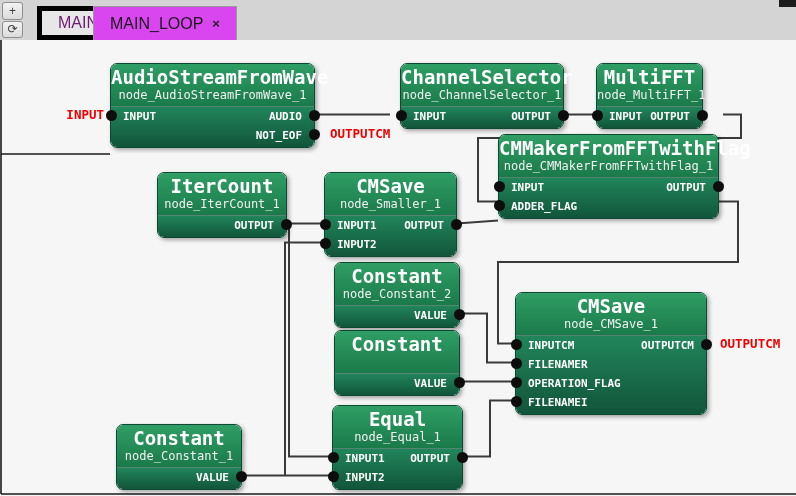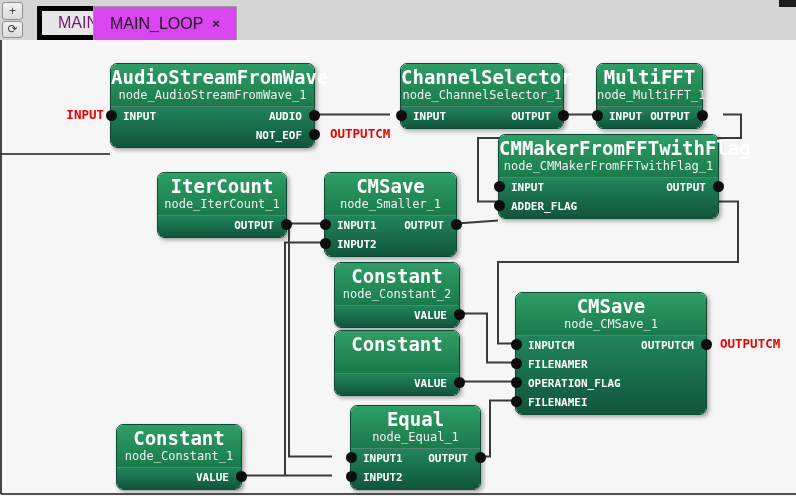--- a/index.html
+++ b/index.html
@@ -205,21 +205,21 @@
             <span class="pl">FILENAMER</span>
           </div>
           <div class="port-row">
             <span class="pl">OPERATION_FLAG</span>
           </div>
           <div class="port-row">
             <span class="pl">FILENAMEI</span>
           </div>
         </div>
       </div>
-      <div class="node" style="left: 332px; top: 405px; width: 131px; margin-left: 18px;">
+      <div class="node" style="left: 332px; top: 405px; width: 131px;">
         <div class="port-dot" style="left: -5.5px; top: 46px;"></div>
         <div class="port-dot" style="right: -5.5px; top: 46px;"></div>
         <div class="port-dot" style="left: -5.5px; top: 65px;"></div>
         <div class="node-header">
           <div class="node-title">Equal</div>
           <div class="node-subtitle">node_Equal_1</div>
         </div>
         <div class="node-rows">
           <div class="port-row">
             <span class="pl">INPUT1</span>

